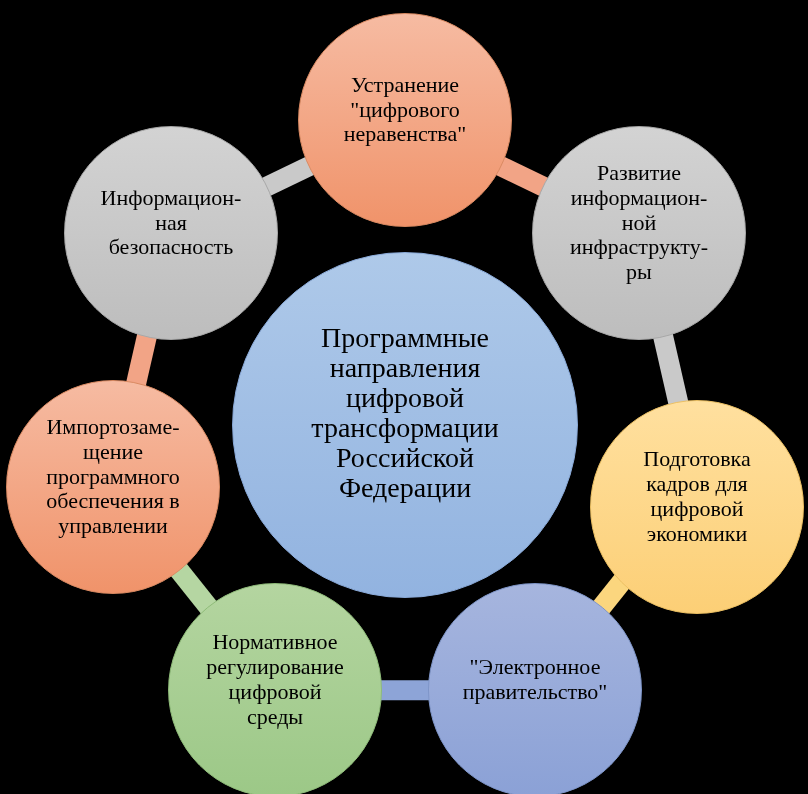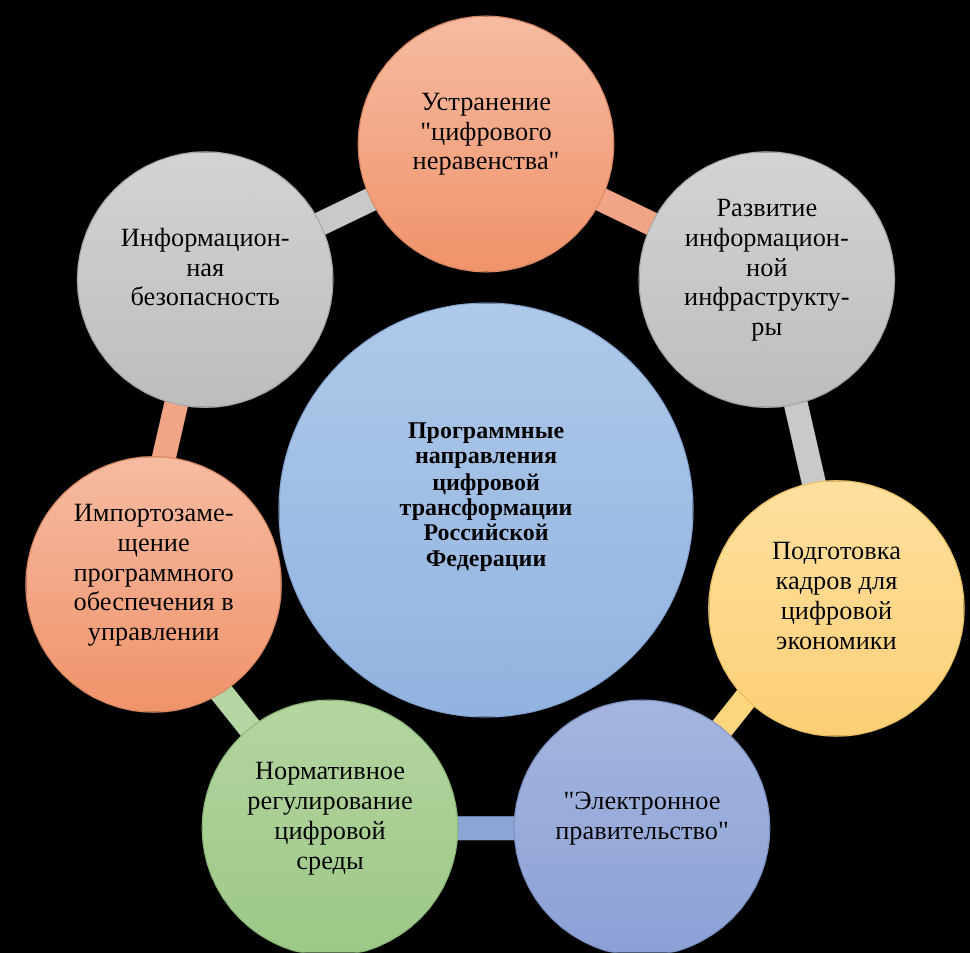--- a/index.html
+++ b/index.html
@@ -32,32 +32,32 @@
     line-height: 1.13;
     padding-bottom: 20px;
   }
   .node .label {
     display: block;
     white-space: pre-line;
   }
   .center-node {
     width: 346px;
     height: 346px;
-    font-weight: bold;
-    font-size: 20px;
+    font-weight: normal;
+    font-size: 28px;
     line-height: 1.07;
     padding-bottom: 24px;
     left: 232px; top: 252px;
   }
   .node-0 { left: 298px; top: 13px;  }
   .node-1 { left: 532px; top: 126px; }
   .node-2 { left: 590px; top: 400px; }
   .node-3 { left: 428px; top: 583px; }
   .node-4 { left: 168px; top: 583px; }
-  .node-5 { left: 21px;   top: 380px; }
+  .node-5 { left: 6px;   top: 380px; }
   .node-6 { left: 64px;  top: 126px; }
 </style>
 </head>
 <body>
 
 <div class="stage">
 
   <svg class="connectors" viewBox="0 0 808 794" xmlns="http://www.w3.org/2000/svg">
       <line x1="405" y1="120" x2="639.5" y2="233" stroke="#f2a486" stroke-width="20"></line>
       <line x1="639.5" y1="233" x2="697.5" y2="486.7" stroke="#c9c9c9" stroke-width="20"></line>

